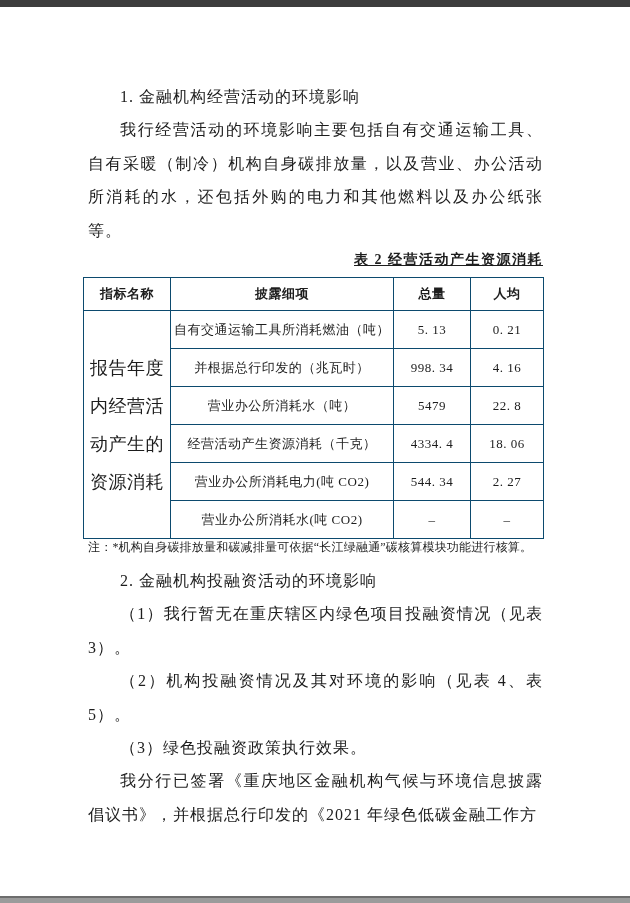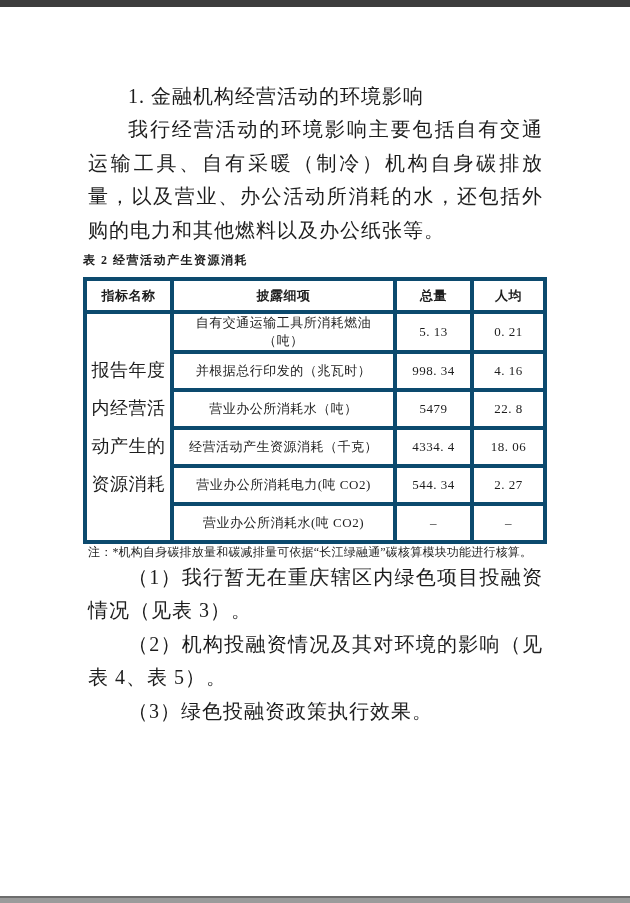--- a/index.html
+++ b/index.html
@@ -2,24 +2,24 @@
 <html><head>
 <meta charset="utf-8">
 <style>
   * { margin:0; padding:0; box-sizing:border-box; }
   html,body { width:630px; height:903px; }
   body { font-family:"Liberation Serif","DejaVu Serif",serif; background:#ffffff; }
   .page { position:relative; width:630px; height:903px; background:#fff; overflow:hidden; }
   .sep-top { position:absolute; top:0; left:0; width:630px; height:7px; background:#3d3d3d; }
   .sep-bottom { position:absolute; bottom:0; left:0; width:630px; height:7px; background:#9b9b9b; border-top:2px solid #6d6d6d; }
   .content { position:absolute; top:80px; left:88px; width:455px; color:#1d1d1d; }
-  .body-par { font-size:20px; line-height:33.4px; letter-spacing:1px; text-align:justify; text-indent:2em; }
-  .tbl-title { width:460px; margin:1px 0 5px -5px; text-align:left; font-weight:bold; font-size:12px; letter-spacing:1.5px; line-height:24px; }
+  .body-par { font-size:16px; line-height:33.4px; letter-spacing:1px; text-align:justify; text-indent:2em; }
+  .tbl-title { width:460px; margin:1px 0 5px -5px; text-align:right; font-weight:bold; font-size:14px; letter-spacing:1.5px; line-height:24px;text-decoration:underline; }
   table.res { border-collapse:collapse; width:460px; margin-left:-5px; table-layout:fixed; font-size:13px; color:#1d1d1d; }
-  table.res th, table.res td { border:4px solid #0c4a6e; text-align:center; vertical-align:middle; padding:0 2px; letter-spacing:0.5px; }
+  table.res th, table.res td { border:1px solid #0c4a6e; text-align:center; vertical-align:middle; padding:0 2px; letter-spacing:0.5px; }
   table.res th { font-weight:bold; height:33px; }
   table.res td { height:38px; }
   .col-ind { width:87px; } .col-item { width:223px; } .col-total { width:77px; } .col-per { width:73px; }
   td.merged { white-space:pre-line; line-height:38px; font-size:18px; letter-spacing:1px; }
   .note { margin-top:0; font-size:12px; line-height:17px; letter-spacing:0.2px; text-align:justify; color:#1d1d1d; }
   .sec2 { margin-top:8px; }
 </style>
 </head>
 <body>
 
@@ -78,19 +78,21 @@
       <tr>
         <td>营业办公所消耗水(吨 CO2)</td>
         <td>–</td>
         <td>–</td>
       </tr>
     </tbody>
       </table>
 
     <div class="note">注：*机构自身碳排放量和碳减排量可依据“长江绿融通”碳核算模块功能进行核算。</div>
 
+    <p class="body-par sec2">2. 金融机构投融资活动的环境影响</p>
     <p class="body-par">（1）我行暂无在重庆辖区内绿色项目投融资情况（见表 3）。</p>
     <p class="body-par">（2）机构投融资情况及其对环境的影响（见表 4、表 5）。</p>
     <p class="body-par">（3）绿色投融资政策执行效果。</p>
+    <p class="body-par">我分行已签署《重庆地区金融机构气候与环境信息披露倡议书》，并根据总行印发的《2021 年绿色低碳金融工作方</p>
   </div>
 
   <div class="sep-bottom"></div>
 </div>
 
 </body></html>

